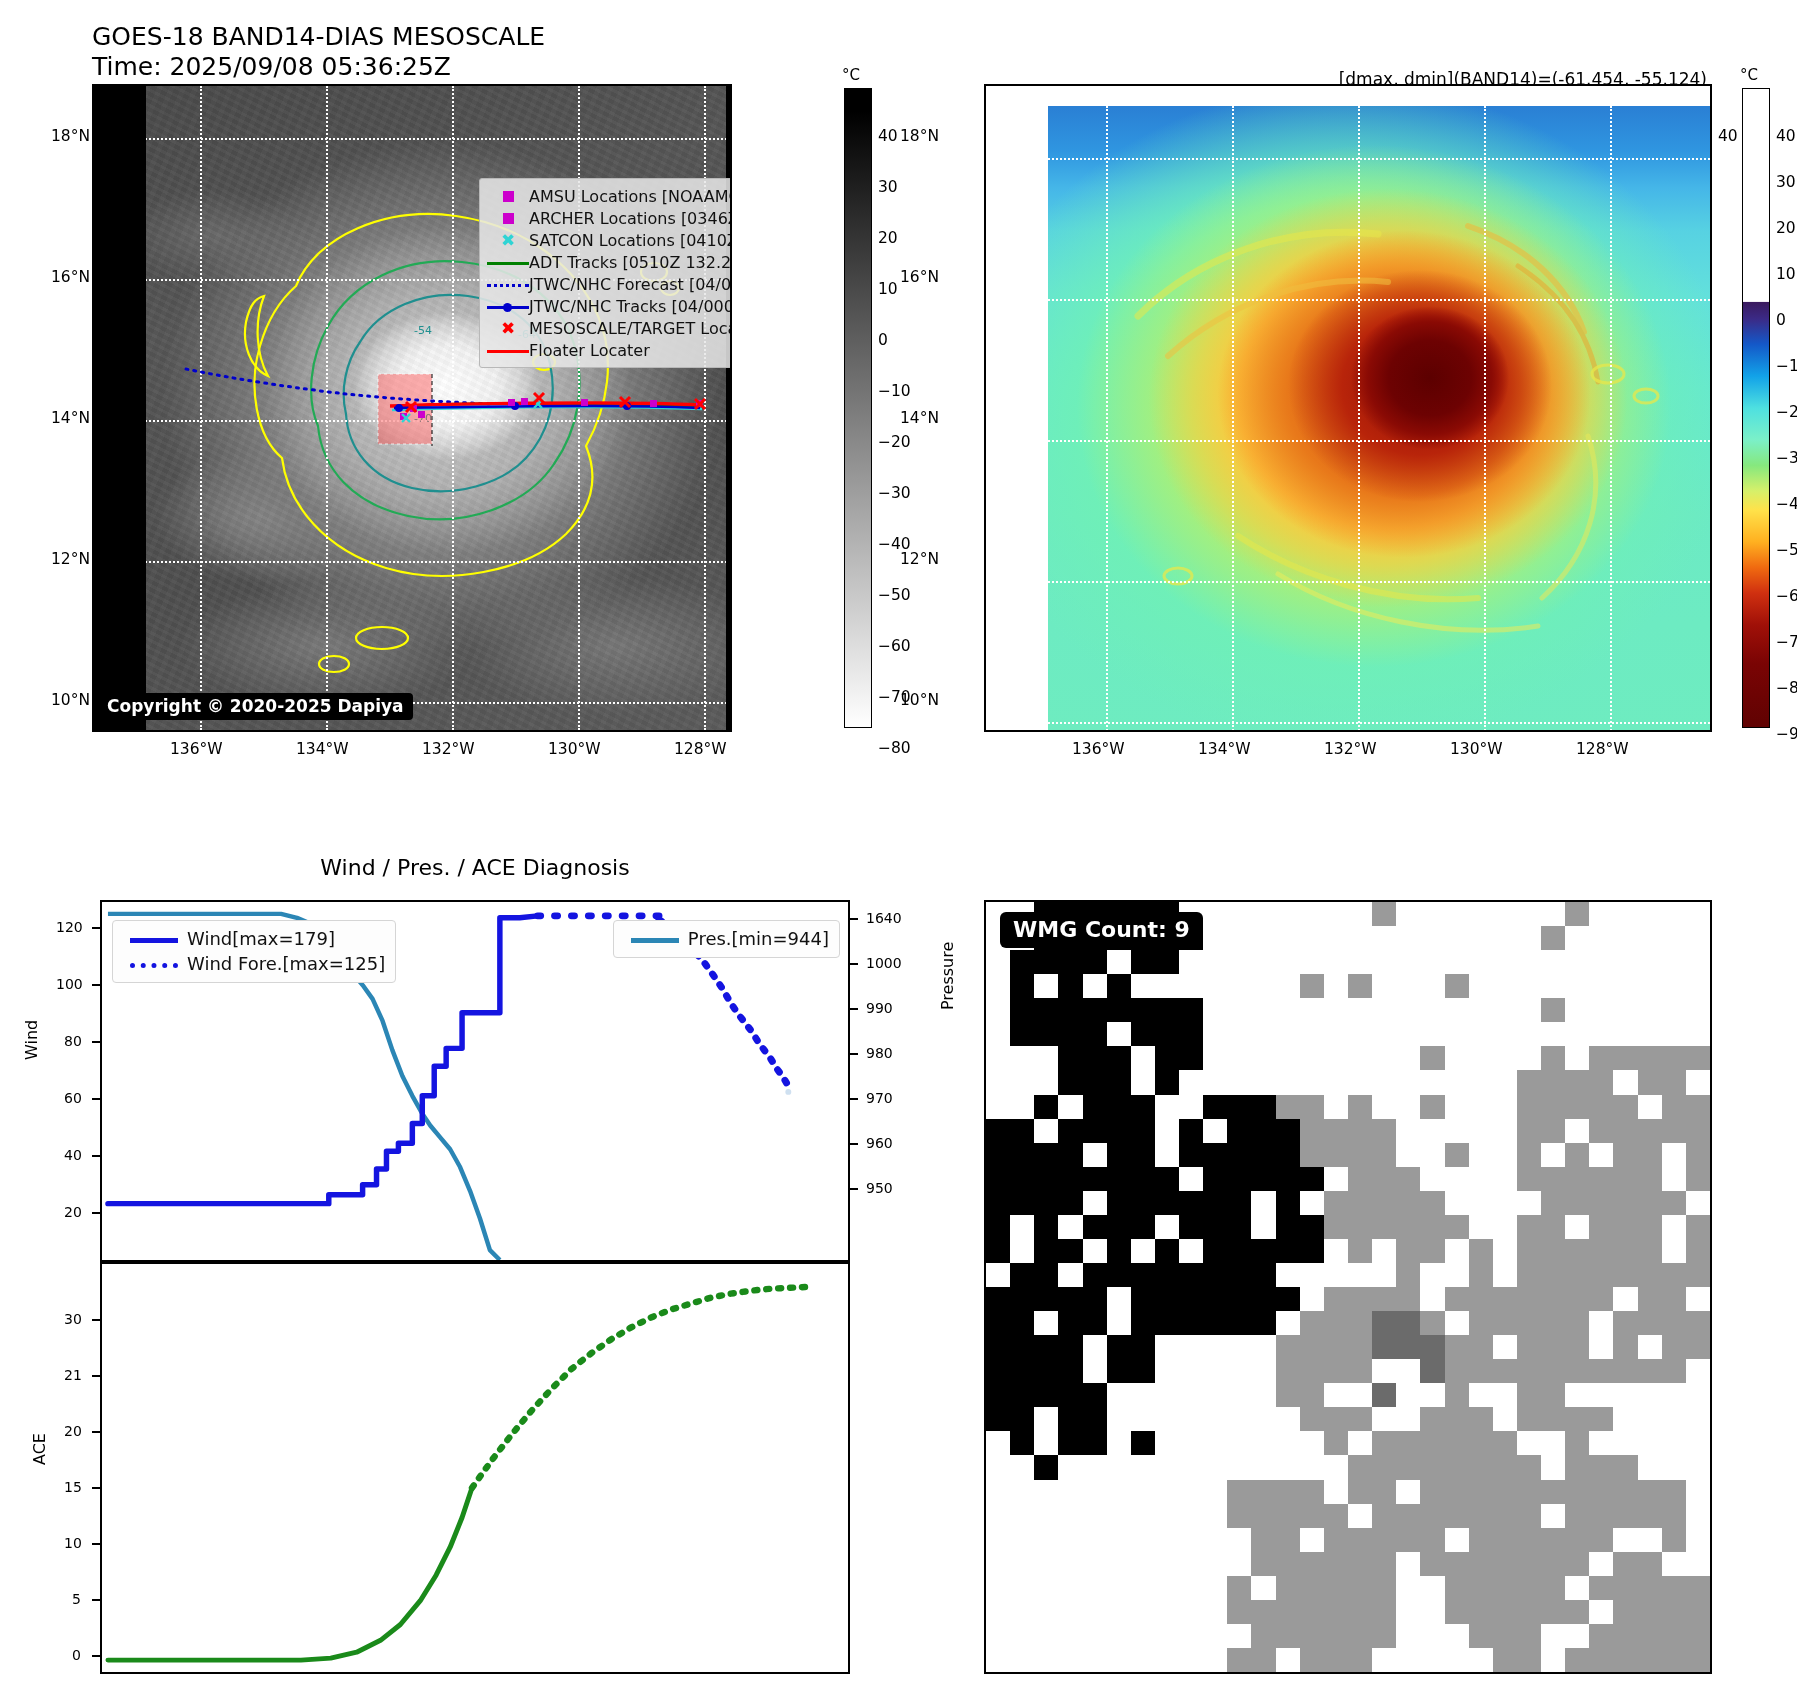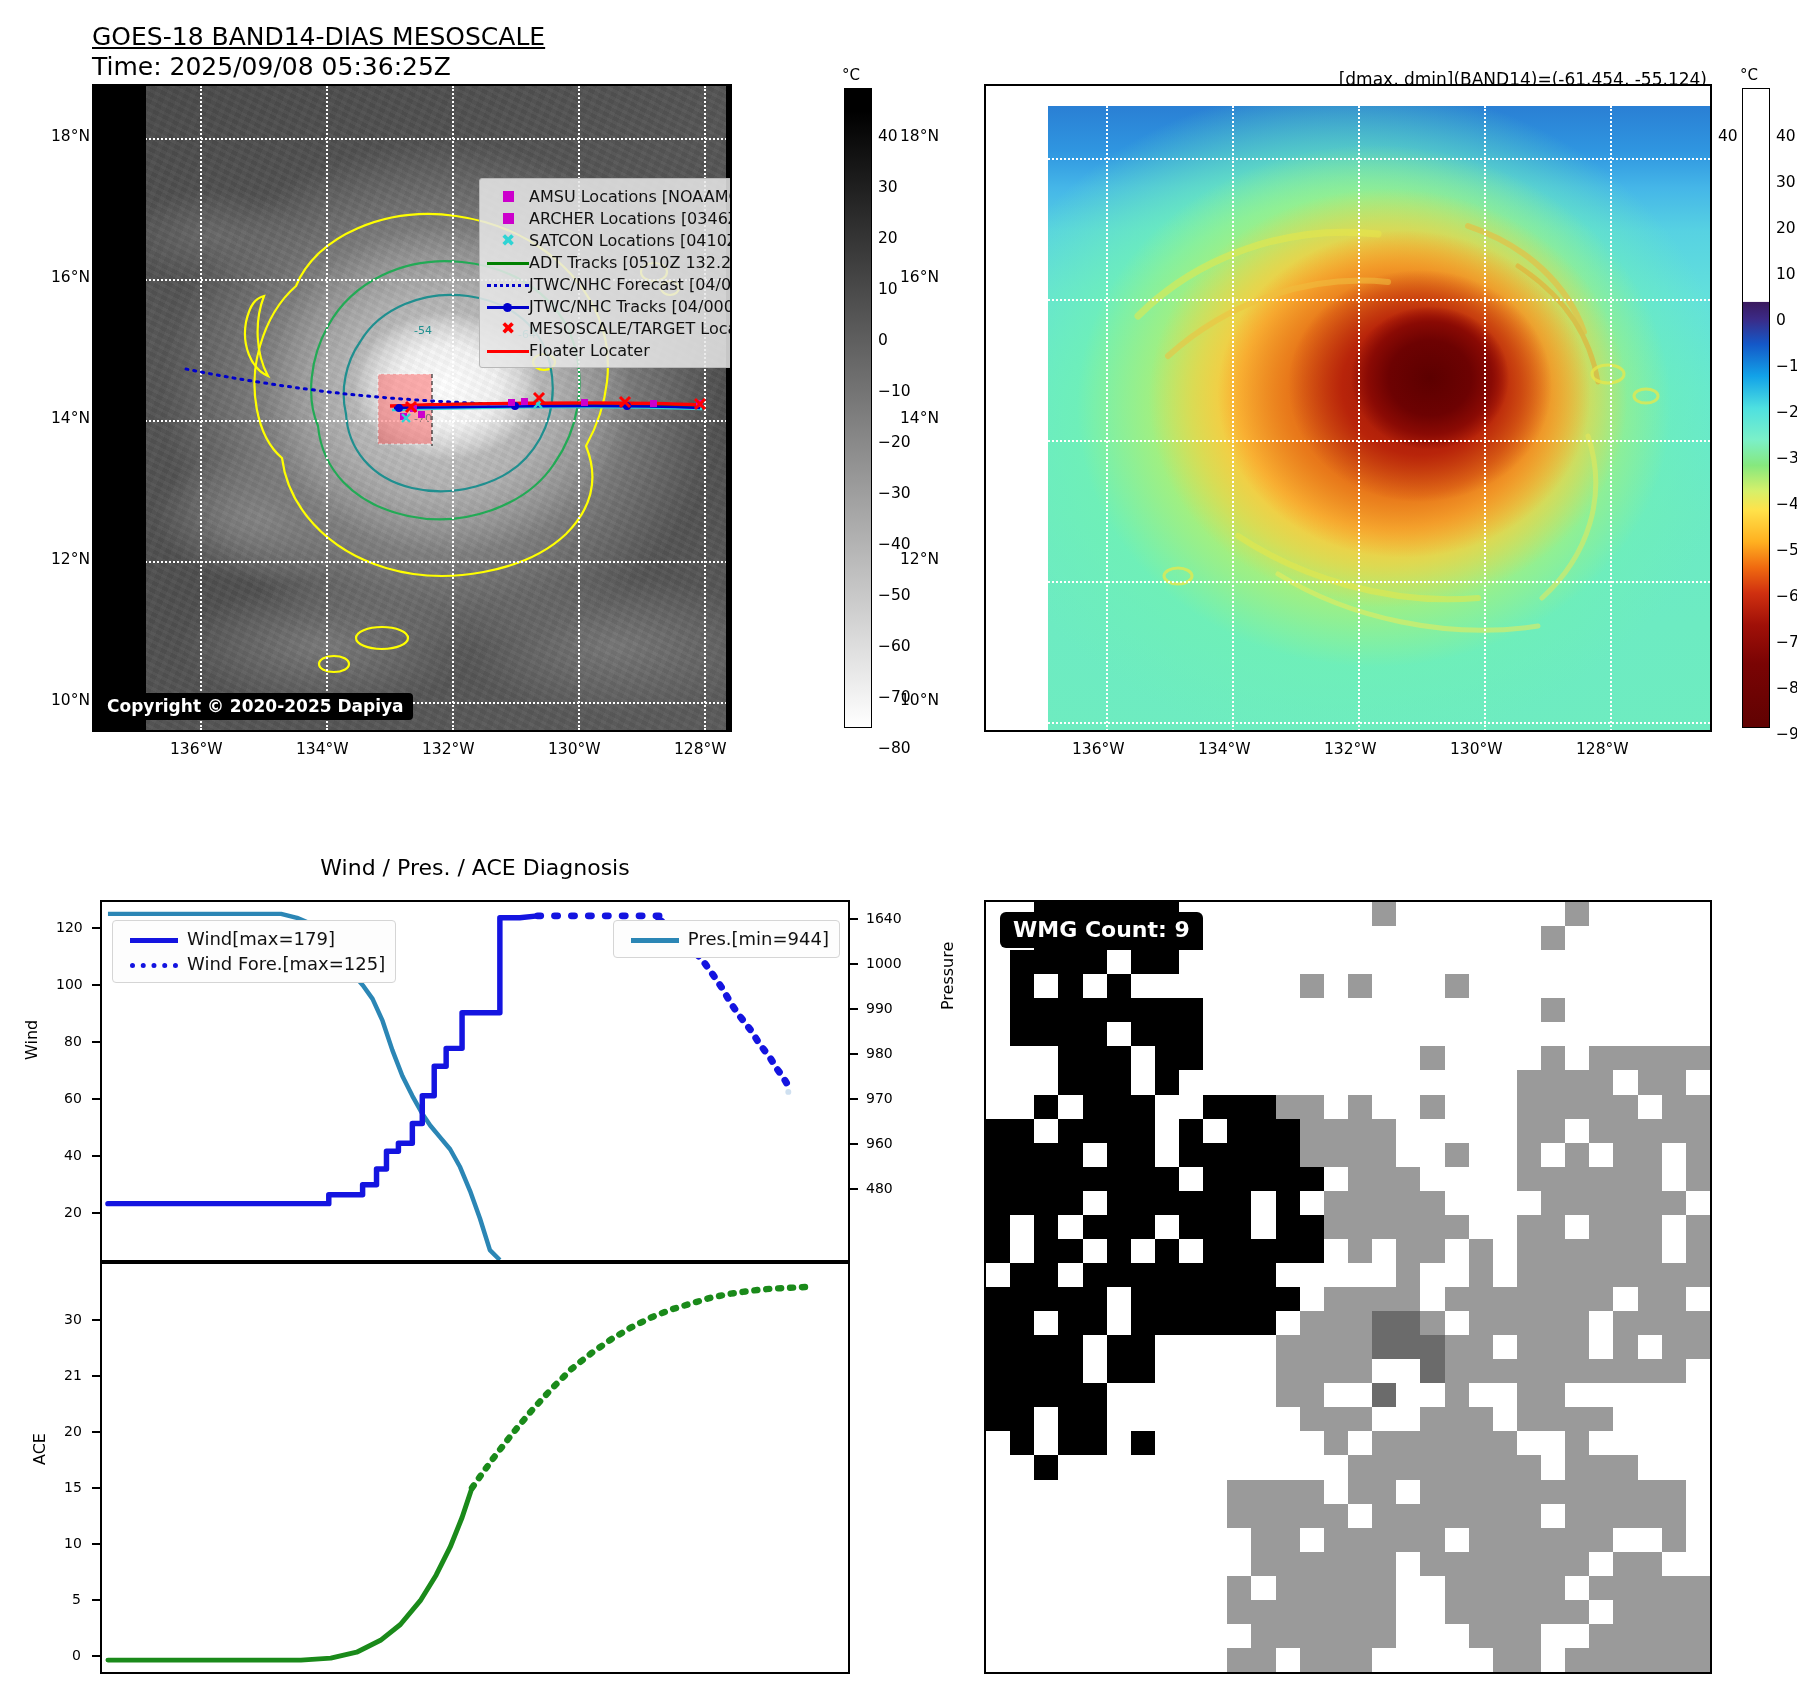--- a/index.html
+++ b/index.html
@@ -150,21 +150,21 @@
     background: #000; color: #fff; font-size: 22px; font-weight: bold;
     padding: 5px 13px 6px 13px; border-radius: 6px; white-space: nowrap;
   }
   svg { display: block; overflow: visible; }
 </style>
 </head>
 <body>
 
 <div id="page">
 
-  <div class="ttl" style="position:absolute;left:92px;top:22px;text-decoration:underline;">GOES-18 BAND14-DIAS MESOSCALE</div>
+  <div class="ttl" style="position:absolute;left:92px;top:22px;">GOES-18 BAND14-DIAS MESOSCALE</div>
   <div class="ttl" style="position:absolute;left:92px;top:52px;">Time: 2025/09/08 05:36:25Z</div>
 
   <div class="hdr-right" style="position:absolute;right:90px;top:18px;width:700px;">
     <div>[dmax, dmin](BAND14)=(-61.454, -55.124)</div>
     <div>[dmax, dmin](AWV)=(-62.654, -83.807)</div>
     <div style="font-size:16px;">11E.KIKO | 125kt, 944mb</div>
   </div>
 
   <div id="p1-frame">
     <div id="p1-img">
@@ -460,21 +460,21 @@
   <div class="tickmark-r" style="left:850px;top:1053px;"></div>
   <div class="tickmark-r" style="left:850px;top:1098px;"></div>
   <div class="tickmark-r" style="left:850px;top:1143px;"></div>
   <div class="tickmark-r" style="left:850px;top:1188px;"></div>
   <div class="axlbl-sm" style="position:absolute;left:866px;top:910px;">1640</div>
   <div class="axlbl-sm" style="position:absolute;left:866px;top:955px;">1000</div>
   <div class="axlbl-sm" style="position:absolute;left:866px;top:1000px;">990</div>
   <div class="axlbl-sm" style="position:absolute;left:866px;top:1045px;">980</div>
   <div class="axlbl-sm" style="position:absolute;left:866px;top:1090px;">970</div>
   <div class="axlbl-sm" style="position:absolute;left:866px;top:1135px;">960</div>
-  <div class="axlbl-sm" style="position:absolute;left:866px;top:1180px;">480</div>
+  <div class="axlbl-sm" style="position:absolute;left:866px;top:1180px;">950</div>
   <div style="position:absolute;left:938px;top:1010px;font-size:16px;color:#000;transform:rotate(-90deg);transform-origin:left top;">Pressure</div>
 
   <div id="p4-frame">
     <svg style="position:absolute;inset:0;width:100%;height:100%;" viewBox="0 0 750 412" preserveAspectRatio="none">
 
       <path d="M6,400 L200,400 L230,398 L256,392 L280,380 L300,364 L320,340
                L336,314 L350,286 L362,256 L372,226" fill="none" stroke="#1a8a1a" stroke-width="5" stroke-linejoin="round" stroke-linecap="round"></path>
 
       <path d="M372,226 L392,198 L412,172 L432,148 L452,126 L472,106 L492,90
                L512,76 L532,64 L552,54 L572,46 L592,40 L612,34 L632,30

